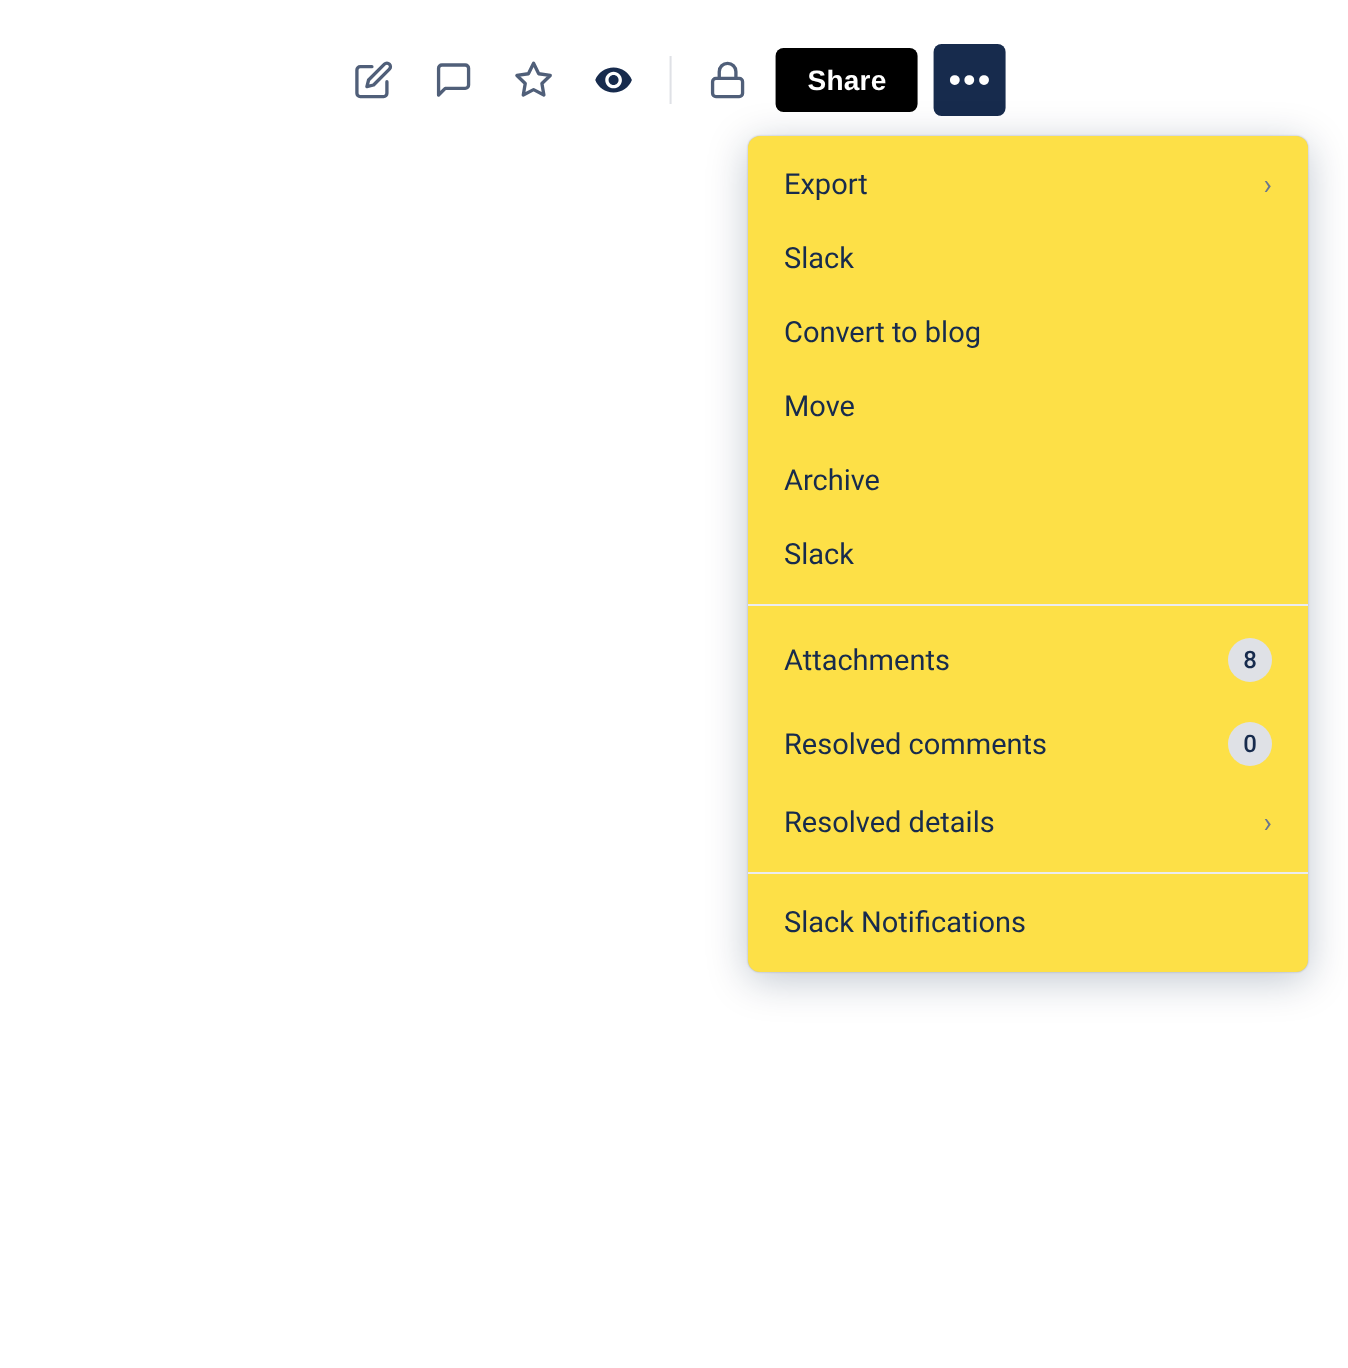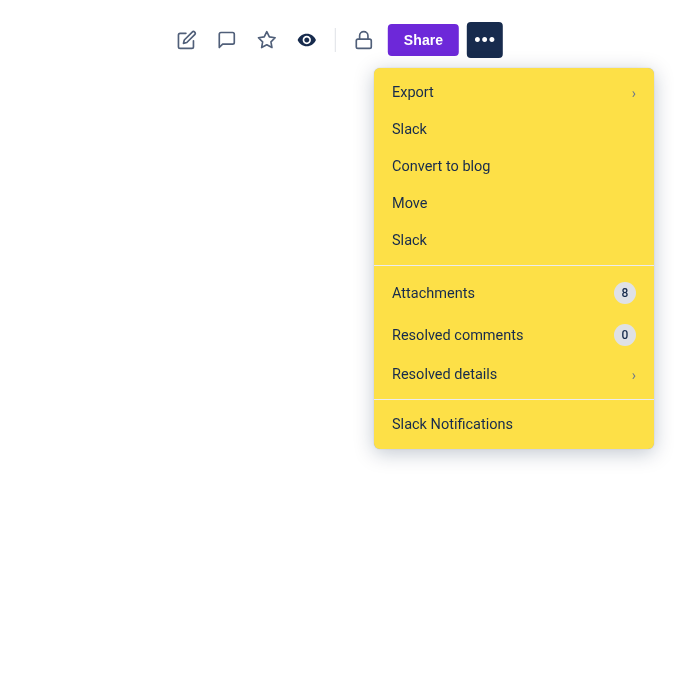--- a/index.html
+++ b/index.html
@@ -47,21 +47,21 @@
     }
 
     .toolbar-divider {
       width: 1px;
       height: 24px;
       background: #dfe1e6;
       margin: 0 4px;
     }
 
     .share-btn {
-      background: #6d28d9;
+      background: #000000;
       color: white;
       border: none;
       padding: 8px 16px;
       border-radius: 4px;
       font-size: 14px;
       font-weight: 600;
       cursor: pointer;
       letter-spacing: 0.1px;
     }
 
@@ -180,20 +180,23 @@
       <div class="menu-item">
         <span class="menu-item-label">Slack</span>
       </div>
       <div class="menu-item">
         <span class="menu-item-label">Convert to blog</span>
       </div>
       <div class="menu-item">
         <span class="menu-item-label">Move</span>
       </div>
       <div class="menu-item">
+        <span class="menu-item-label">Archive</span>
+      </div>
+      <div class="menu-item">
         <span class="menu-item-label">Slack</span>
       </div>
     </div>
     <div class="menu-section">
       <div class="menu-item">
         <span class="menu-item-label">Attachments</span>
         <span class="badge">8</span>
       </div>
       <div class="menu-item">
         <span class="menu-item-label">Resolved comments</span>

